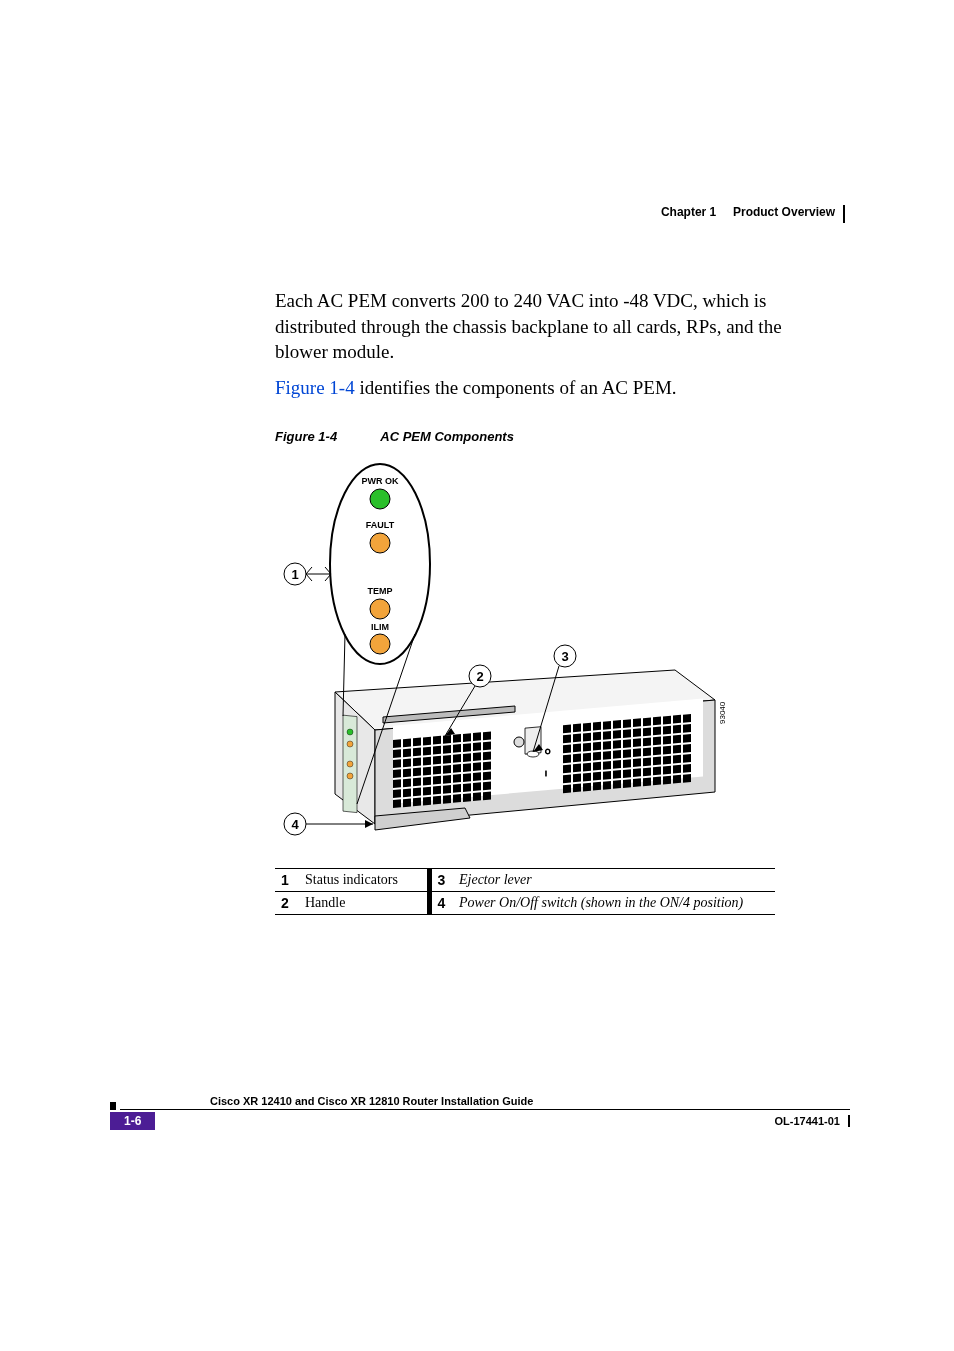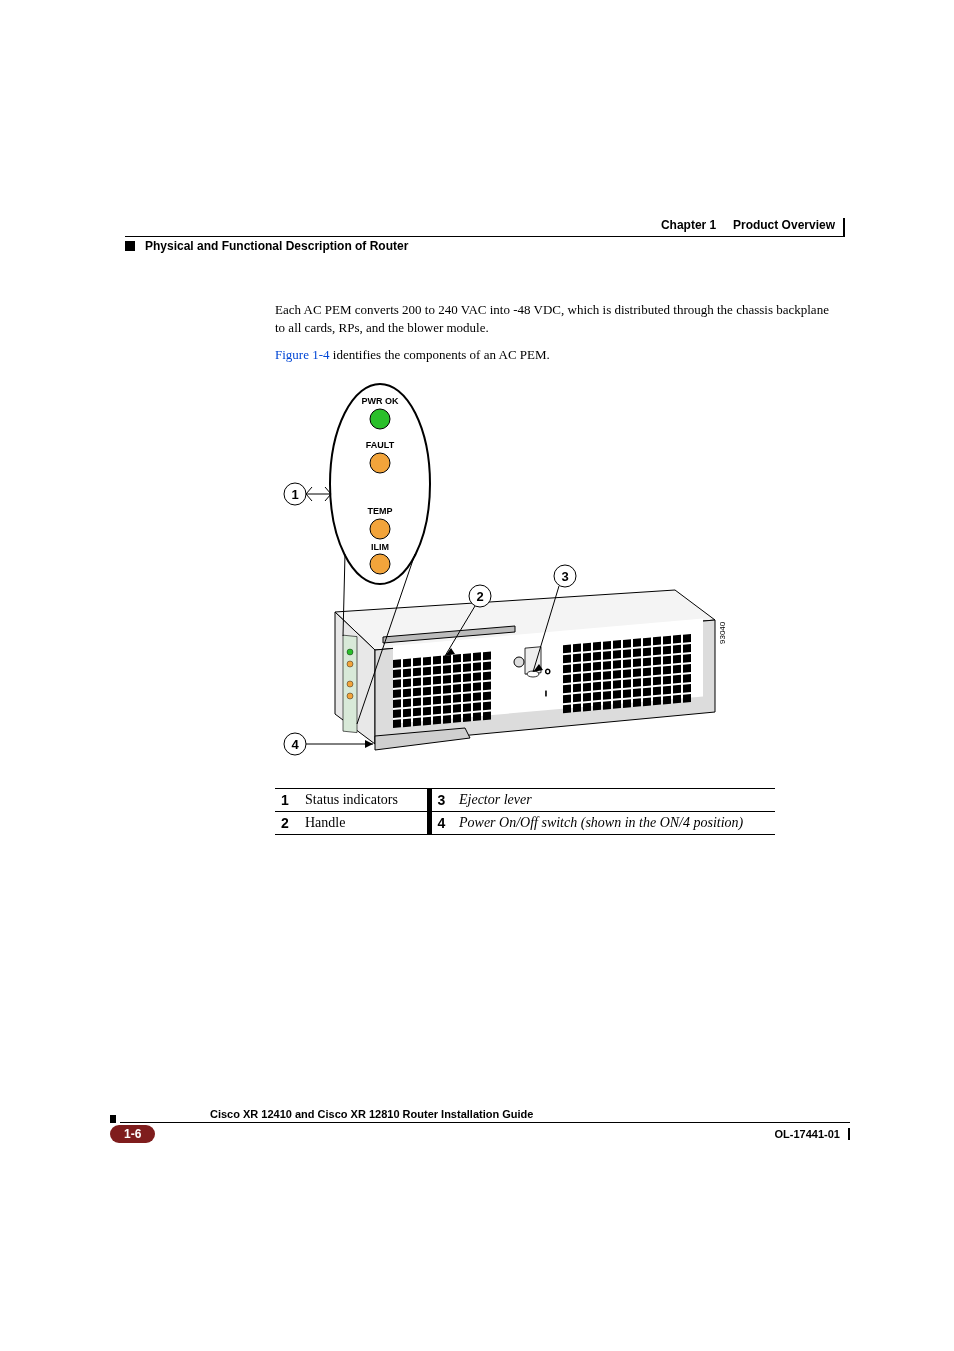--- a/index.html
+++ b/index.html
@@ -6,21 +6,21 @@
   body {
     font-family: "Times New Roman", Times, serif;
     background: #fff;
     width: 954px;
     height: 1351px;
     position: relative;
     color: #000;
   }
   .page {
     position: absolute;
-    left: 0; top: 13px; width: 954px; height: 981px;
+    left: 0; top: 0; width: 954px; height: 981px;
   }
   .header {
     position: absolute;
     top: 205px;
     left: 125px;
     width: 720px;
   }
   .chapter-line {
     text-align: right;
     font-family: Arial, Helvetica, sans-serif;
@@ -46,21 +46,21 @@
     background: #000;
     margin-right: 10px;
   }
   .body-area {
     position: absolute;
     left: 275px;
     top: 288px;
     width: 560px;
   }
   .para {
-    font-size: 13px;
+    font-size: 19px;
     line-height: 1.35;
     margin-bottom: 10px;
   }
   .link { color: #0046d5; }
   .fig-caption {
     font-family: Arial, Helvetica, sans-serif;
     font-weight: bold;
     font-style: italic;
     font-size: 13px;
     margin-top: 28px;
@@ -116,26 +116,25 @@
     padding-left: 90px;
     padding-bottom: 2px;
   }
   .footer-bar {
     display: flex;
     justify-content: space-between;
     align-items: center;
     margin-top: 2px;
   }
   .pagenum-box {
-    background: #7f1d1d;
+    background: #4c1d95;
     color: #fff;
     font-weight: bold;
     padding: 2px 14px;
     font-size: 12px;
-    border-radius: 9px;
   }
   .dash {
     flex: 0 0 6px;
     height: 8px;
     background: #000;
     margin-right: 4px;
   }
   .docnum {
     font-weight: bold;
     border-right: 2px solid #000;
@@ -147,31 +146,32 @@
 <body>
 
 <div class="page">
 
   <div class="header">
     <div class="chapter-line">
       <span>Chapter 1</span>
       &nbsp;&nbsp;&nbsp;
       <span>Product Overview</span>
     </div>
-    <div class="section-line">
-      <span>Physical and Functional Description of Router</span>
-    </div>
   </div>
 
   <div class="body-area">
     <p class="para">Each AC PEM converts 200 to 240 VAC into -48 VDC, which is distributed through the chassis backplane to all cards, RPs, and the blower module.</p>
     <p class="para">
       <span class="link">Figure 1-4</span><span> identifies the components of an AC PEM.</span>
     </p>
 
+    <div class="fig-caption">
+      <span class="fignum">Figure 1-4</span>
+      <span>AC PEM Components</span>
+    </div>
 
     <div class="figure-wrap">
       <svg viewBox="0 0 460 396">
 
         <g stroke="#000" stroke-width="1" fill="none">
 
           <polygon points="60,238 400,216 440,246 100,276" fill="#f4f4f4"></polygon>
 
           <polygon points="60,238 100,276 100,370 60,340" fill="#e8e8e8"></polygon>
 

